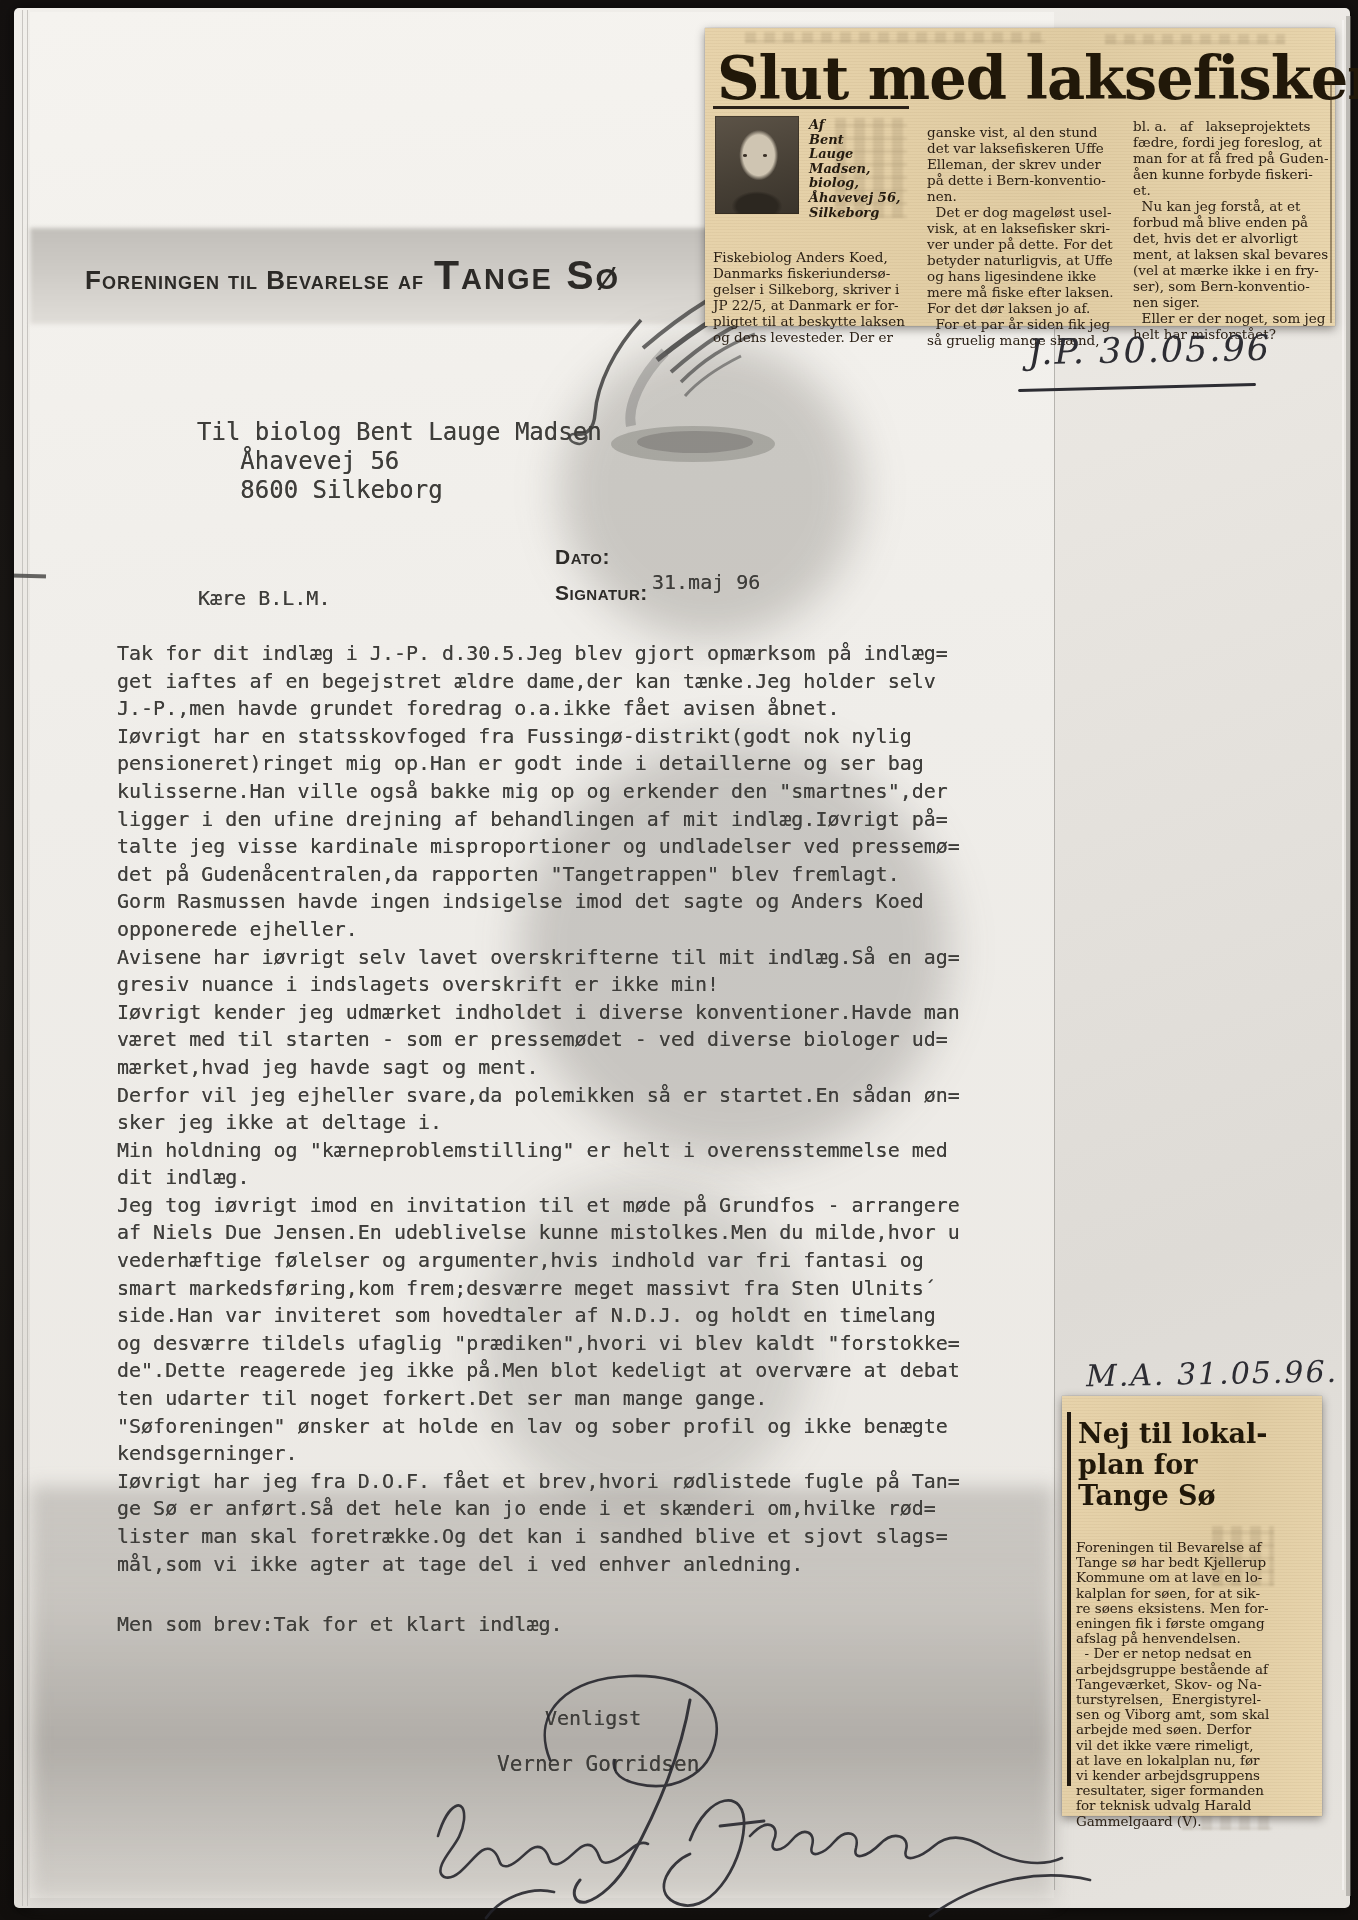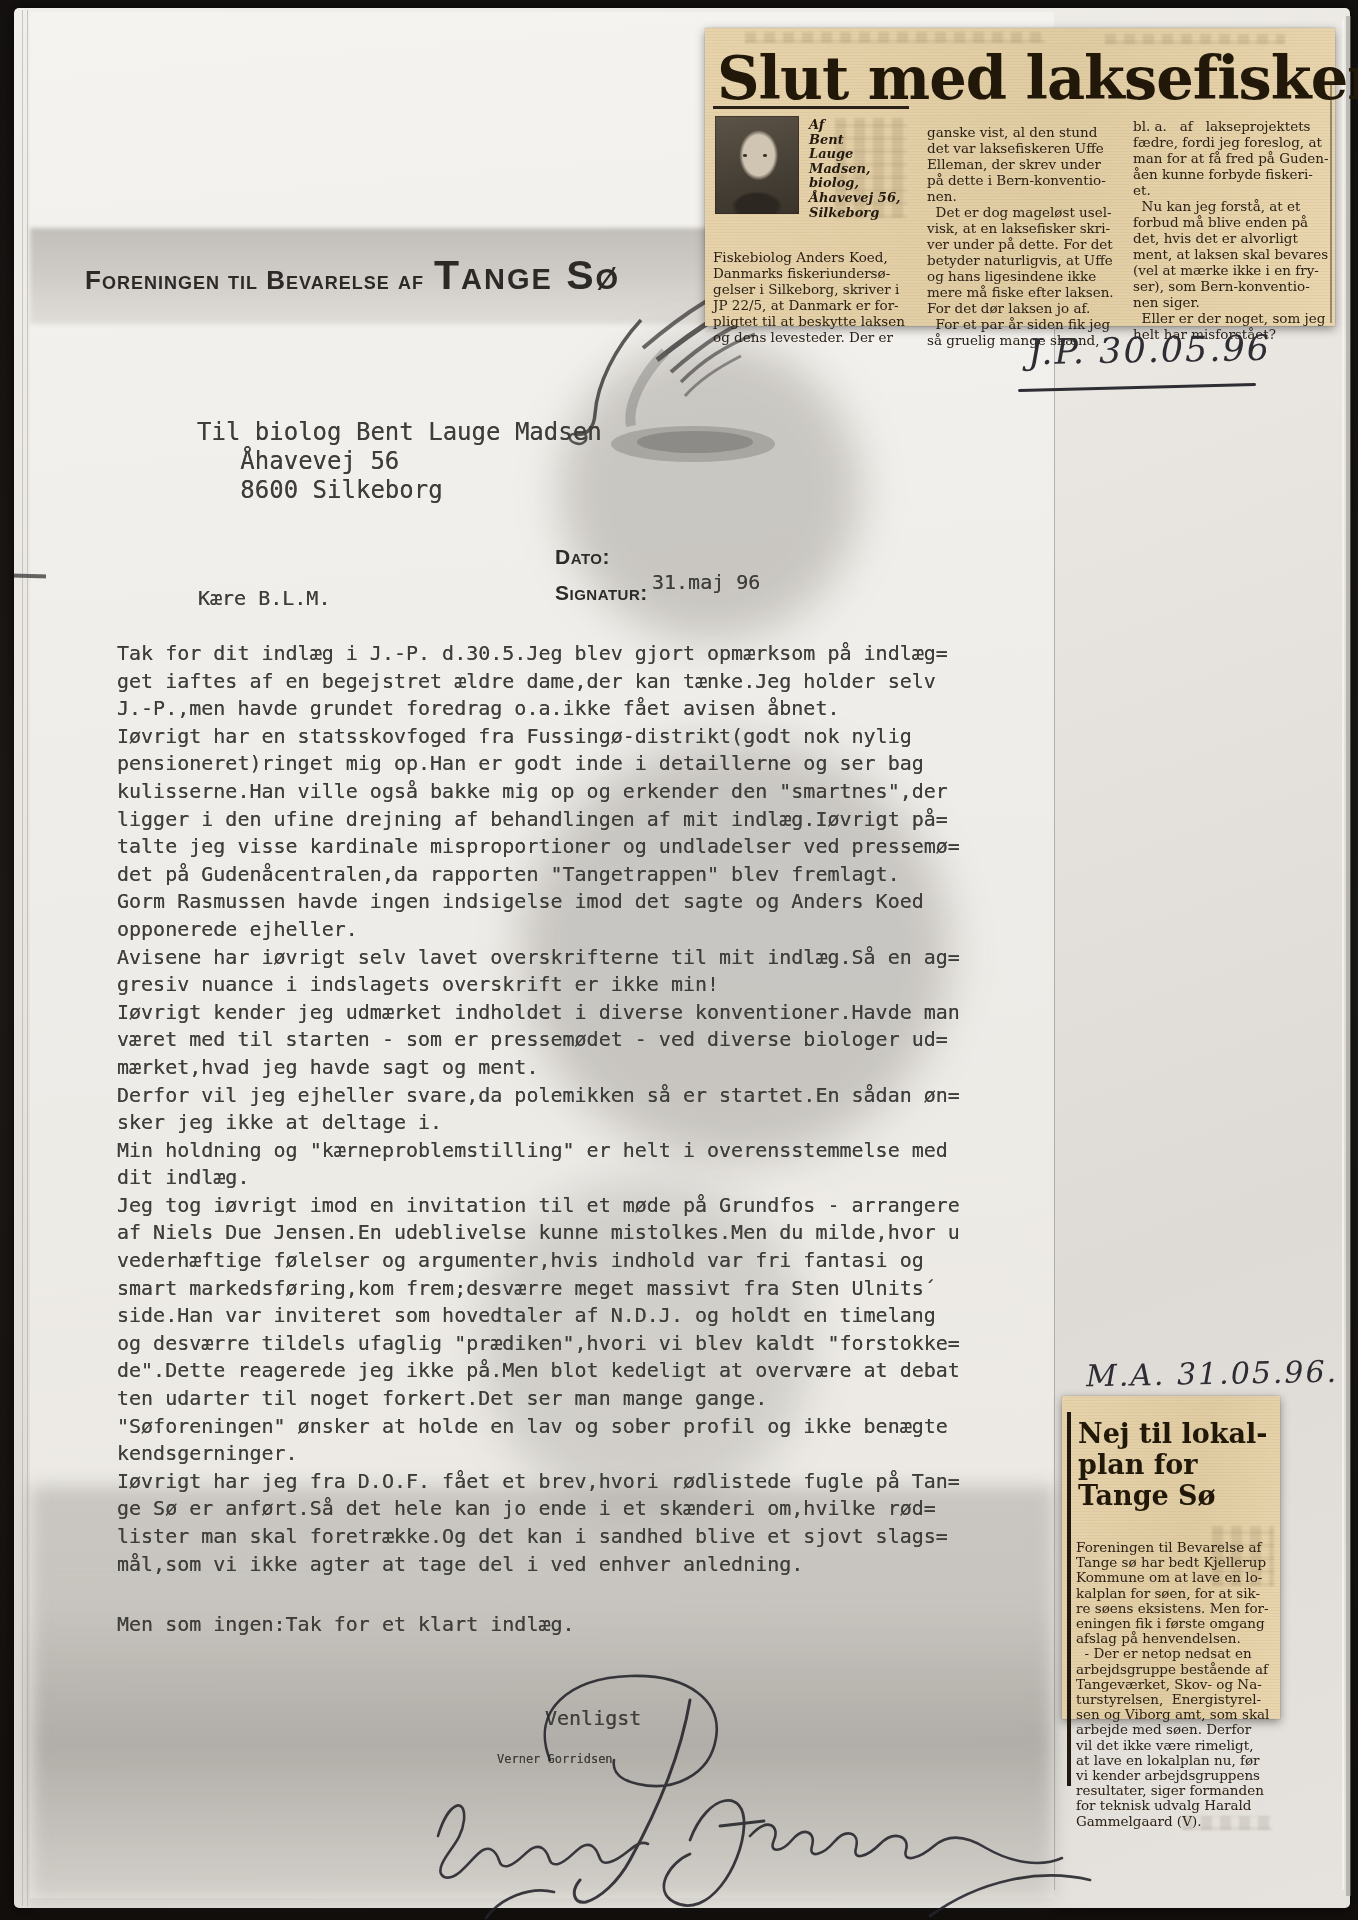--- a/index.html
+++ b/index.html
@@ -42,38 +42,38 @@
   .recipient{position:absolute;left:197px;top:418px;font-size:24px;line-height:29px;}
   .dato-label{position:absolute;left:555px;top:545px;font-variant:small-caps;font-weight:700;
         font-size:21px;color:#2d2b28;letter-spacing:.5px;}
   .signatur-label{position:absolute;left:555px;top:581px;font-variant:small-caps;font-weight:700;
         font-size:21px;color:#2d2b28;letter-spacing:.5px;}
   .dato-value{position:absolute;left:652px;top:546px;font-size:20px;margin-top:24px;}
   .salutation{position:absolute;left:198px;top:586px;font-size:20px;}
   .letter-body{position:absolute;left:117px;top:640px;font-size:20px;line-height:27.6px;}
   .closing-line{position:absolute;left:117px;top:1612px;font-size:20px;}
   .valediction{position:absolute;left:545px;top:1706px;font-size:20px;}
-  .signed-name{position:absolute;left:497px;top:1752px;font-size:12px;}
+  .signed-name{position:absolute;left:497px;top:1752px;font-size:21px;}
   .signature-svg{position:absolute;left:390px;top:1640px;width:780px;height:280px;}
 
   
   .hand{font-family:"DejaVu Serif","Liberation Serif",serif;font-style:italic;color:#2d2d33;
         white-space:nowrap;letter-spacing:2px;}
   .jp-note{position:absolute;left:1028px;top:330px;font-size:35px;transform:rotate(-1deg);}
   .jp-line{position:absolute;left:1018px;top:386px;width:238px;height:3px;background:#2d2d33;
         transform:rotate(-1.5deg);border-radius:2px;}
   .ma-note{position:absolute;left:1086px;top:1356px;font-size:30px;transform:rotate(-1deg);}
   .ma-line{position:absolute;left:1080px;top:1400px;width:196px;height:2.5px;background:#2d2d33;
         transform:rotate(-.8deg);border-radius:2px;}
 
   
   .clip{position:absolute;background:linear-gradient(100deg,#e7d3ab 0%,#e0cca3 55%,#e9d6ae 100%);
         box-shadow:0 3px 9px rgba(15,10,5,.42),0 0 1px rgba(0,0,0,.35);}
   .clip-top{left:705px;top:28px;width:630px;height:298px;}
-  .clip-bottom{left:1062px;top:1396px;width:218px;height:323px;}
+  .clip-bottom{left:1062px;top:1396px;width:218px;height:420px;padding-left:42px;}
   .news-texture{position:absolute;inset:0;pointer-events:none;
         background:repeating-linear-gradient(0deg,rgba(110,80,40,.05) 0 1px,transparent 1px 3px);}
   .bleed{position:absolute;pointer-events:none;filter:blur(1.2px);opacity:.5;
         background:repeating-linear-gradient(90deg,rgba(75,58,32,.22) 0 11px,transparent 11px 19px),
                    repeating-linear-gradient(0deg,rgba(75,58,32,.16) 0 3px,transparent 3px 13px);}
   .serif{font-family:"DejaVu Serif","Liberation Serif",serif;color:#2b2015;}
   .headline-top{position:absolute;left:12px;top:16px;font-size:59px;font-weight:700;
         letter-spacing:-1px;white-space:nowrap;color:#211809;}
   .col-rule{position:absolute;left:8px;top:78px;width:196px;height:2.5px;background:#2a2118;}
   .photo{position:absolute;left:10px;top:88px;width:84px;height:98px;
@@ -167,21 +167,21 @@
 side.Han var inviteret som hovedtaler af N.D.J. og holdt en timelang
 og desværre tildels ufaglig "prædiken",hvori vi blev kaldt "forstokke=
 de".Dette reagerede jeg ikke på.Men blot kedeligt at overvære at debat
 ten udarter til noget forkert.Det ser man mange gange.
 "Søforeningen" ønsker at holde en lav og sober profil og ikke benægte
 kendsgerninger.
 Iøvrigt har jeg fra D.O.F. fået et brev,hvori rødlistede fugle på Tan=
 ge Sø er anført.Så det hele kan jo ende i et skænderi om,hvilke rød=
 lister man skal foretrække.Og det kan i sandhed blive et sjovt slags=
 mål,som vi ikke agter at tage del i ved enhver anledning.</div>
-  <div class="mono closing-line">Men som ingen:Tak for et klart indlæg.</div>
+  <div class="mono closing-line">Men som brev:Tak for et klart indlæg.</div>
   <div class="mono valediction">Venligst</div>
   <div class="mono signed-name">Verner Gorridsen</div>
 
   <svg class="signature-svg" viewBox="0 0 780 280">
     <g stroke="#23232a" fill="none" stroke-linecap="round" opacity=".88">
       <path d="M160,120 C140,70 180,38 240,36 C300,34 332,62 326,98 C320,136 282,152 248,144 C230,140 222,132 224,120" stroke-width="2.6"></path>
       <path d="M300,60 C290,120 262,180 240,220 C228,242 210,258 196,262 C184,264 180,252 190,240" stroke-width="3"></path>
       <path d="M48,196 C58,162 76,156 74,180 C72,200 58,210 52,224 C46,238 58,242 70,232 C84,220 92,204 102,210 C112,216 106,228 118,226 C132,222 140,202 152,208 C162,214 156,226 168,224 C182,220 190,200 202,206 C212,212 206,226 220,222 C236,218 246,198 258,204" stroke-width="2.6"></path>
       <path d="M300,200 C318,152 356,148 354,186 C352,226 318,280 284,262 C262,250 280,222 300,214" stroke-width="2.8"></path>
       <path d="M360,196 C378,176 390,186 384,200 C378,214 392,212 402,200 C414,186 426,192 422,206 C418,220 434,214 444,202 C456,188 470,192 466,208 C462,222 478,216 490,204 C504,190 520,196 516,210 C512,224 530,218 544,206 C560,192 580,198 596,208 C620,222 650,228 672,218" stroke-width="2.6"></path>

